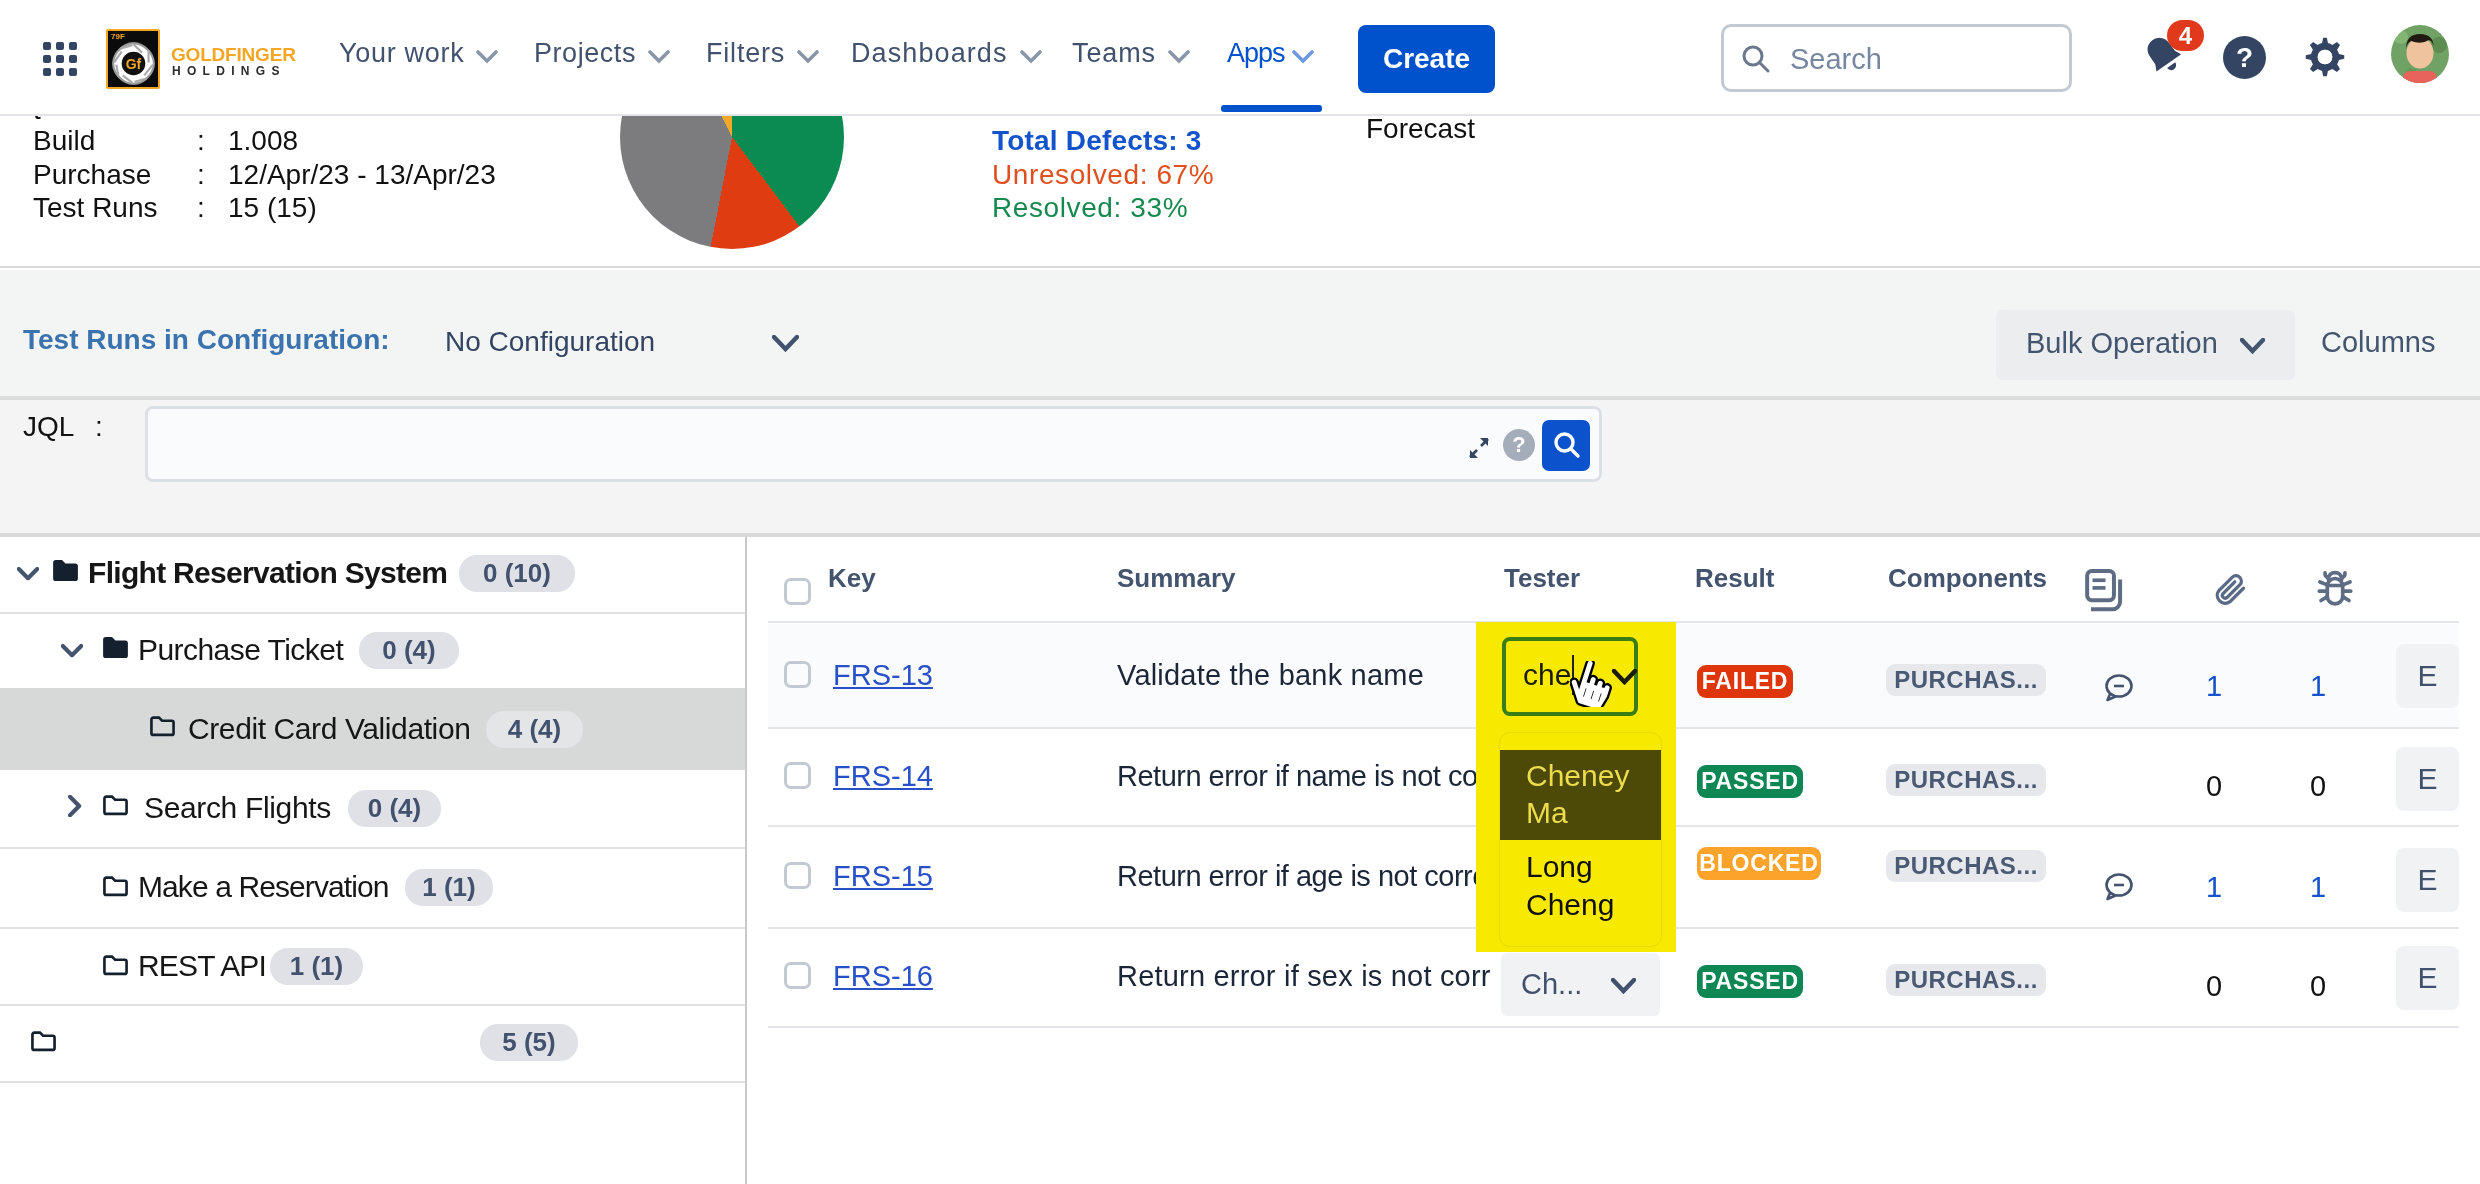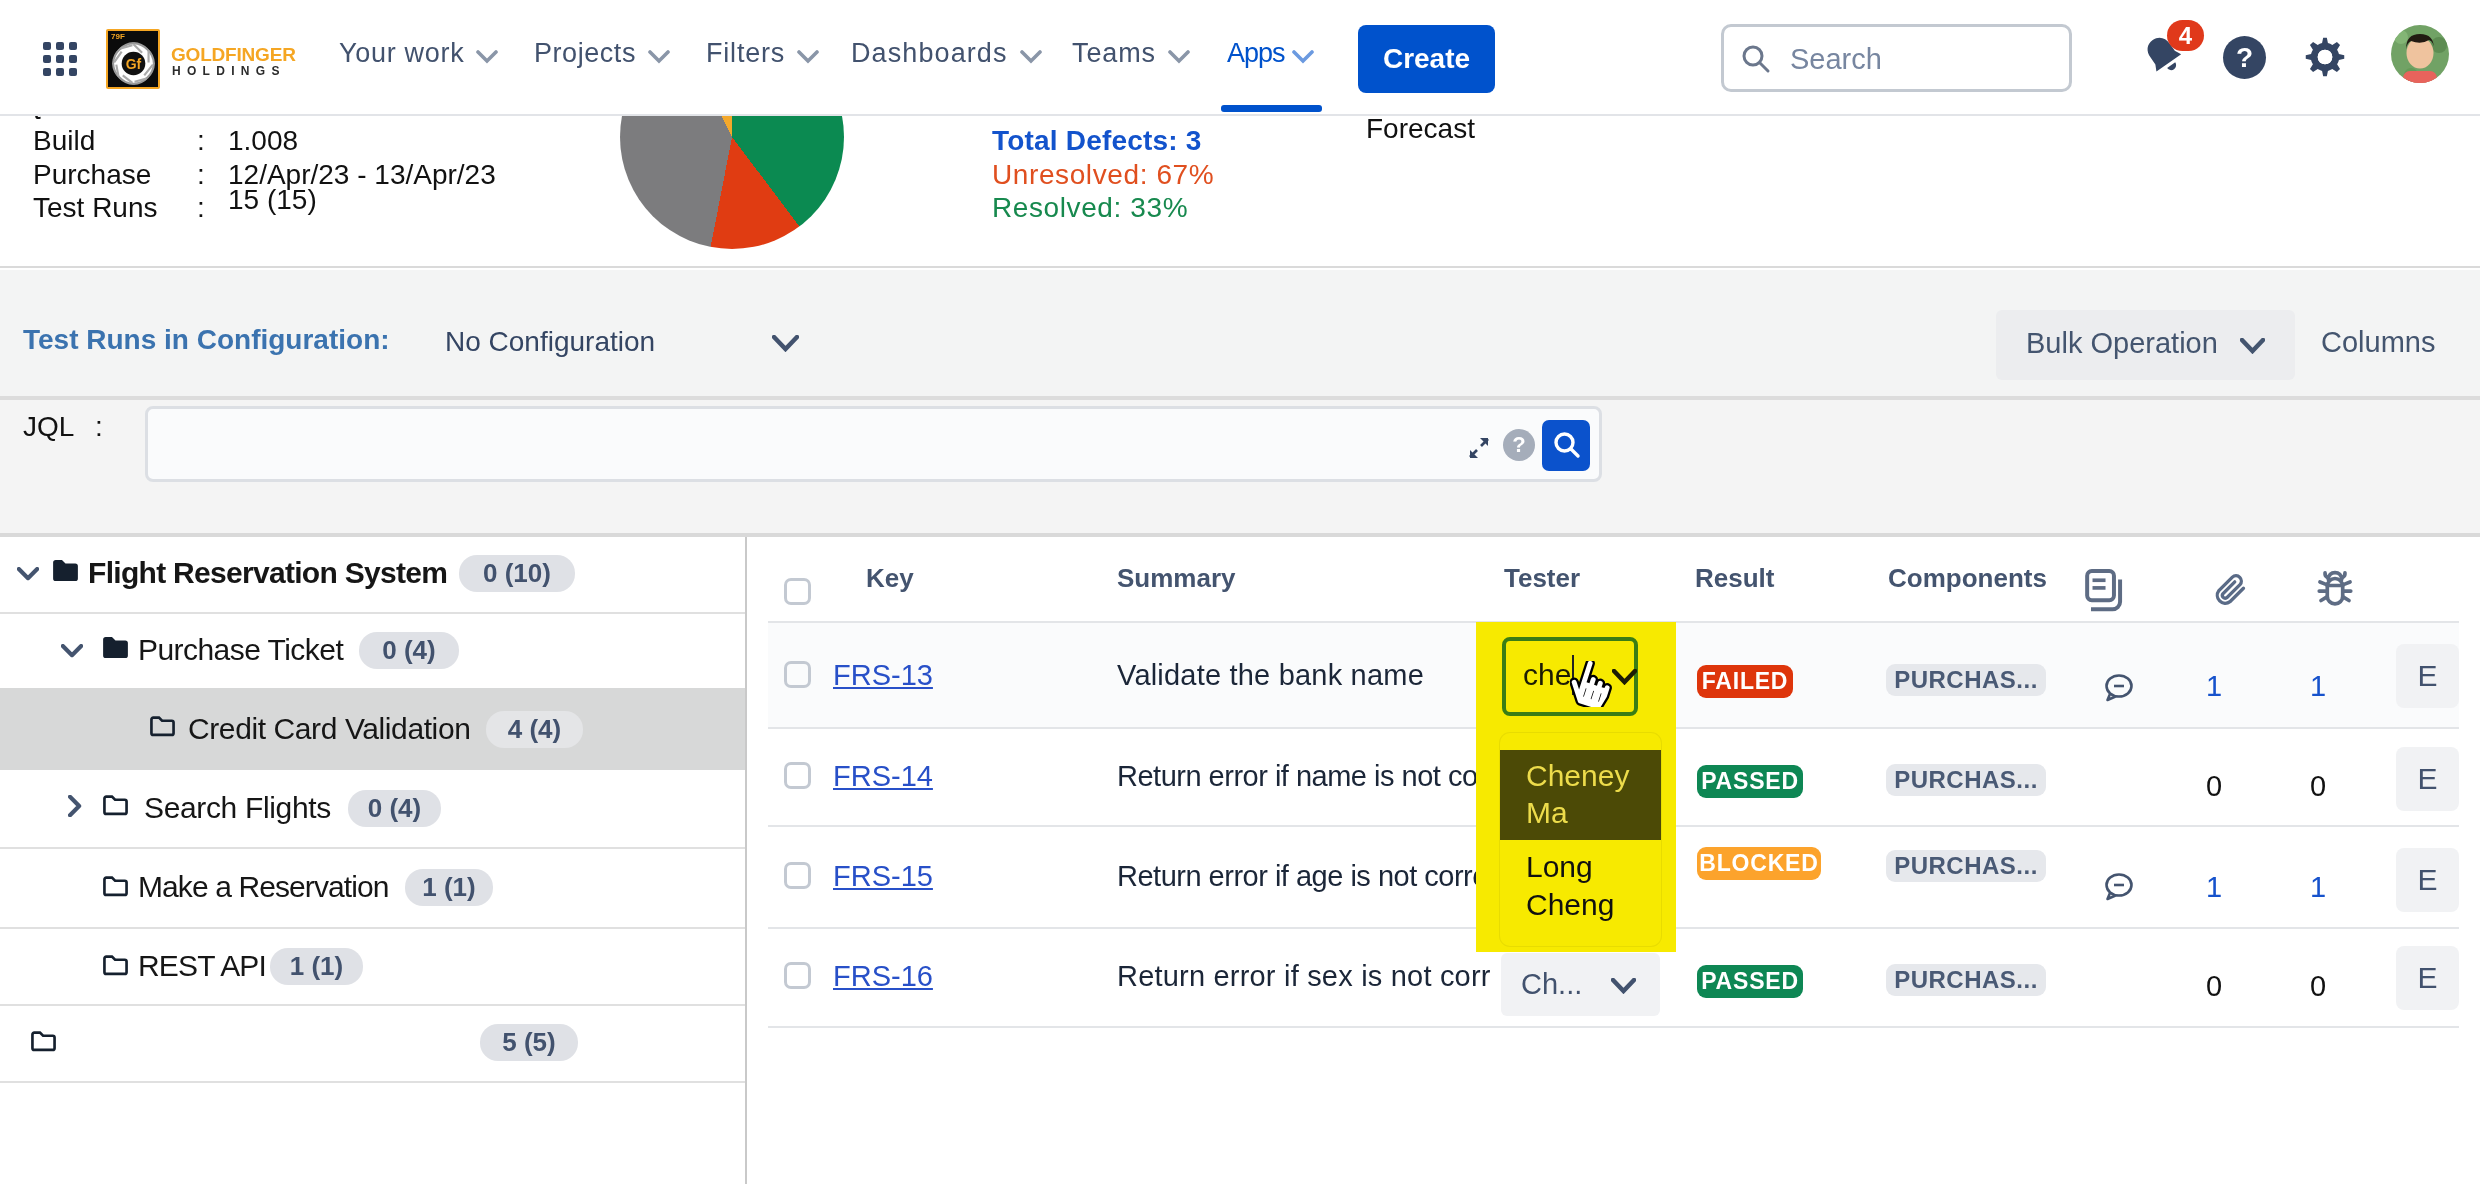--- a/index.html
+++ b/index.html
@@ -147,21 +147,21 @@
     <div id="pie"></div>
     <div class="abs" style="left:33px;top:-22px;font-size:28px;color:#111;">t</div>
     <div class="btlbl" style="top:9px;">Build</div>
       <div class="btcol" style="top:9px;">:</div>
       <div class="btval" style="top:9px;">1.008</div>
     <div class="btlbl" style="top:43px;">Purchase</div>
       <div class="btcol" style="top:43px;">:</div>
       <div class="btval" style="top:43px;">12/Apr/23 - 13/Apr/23</div>
     <div class="btlbl" style="top:76px;">Test Runs</div>
       <div class="btcol" style="top:76px;">:</div>
-      <div class="btval" style="top:68px;">15 (15)</div>
+      <div class="btval" style="top:76px;">15 (15)</div>
     <div class="defrow" style="top:9px;color:#1353CC;font-weight:700;letter-spacing:0.2px;">Total Defects: 3</div>
     <div class="defrow" style="top:43px;color:#E04F1F;font-weight:400;letter-spacing:0.6px;">Unresolved: 67%</div>
     <div class="defrow" style="top:76px;color:#17894E;font-weight:400;letter-spacing:0.6px;">Resolved: 33%</div>
     <div class="abs" style="left:1366px;top:-3px;font-size:28px;color:#111;">Forecast</div>
   </div>
   <div id="cfgband">
     <div class="abs" style="left:23px;top:54px;font-size:28px;font-weight:700;color:#3B73AF;">Test Runs in Configuration:</div>
     <div class="abs" style="left:445px;top:56px;font-size:28px;color:#344563;">No Configuration</div>
     <svg class="abs" style="left:772px;top:65px" width="27" height="17" viewBox="0 0 27 17">
         <path d="M2 2 L13.5 14 L25 2" stroke="#42526E" stroke-width="4.5" fill="none" stroke-linecap="round"></path>
@@ -255,21 +255,21 @@
     <div class="pill" style="left:480px;top:487px;width:98px;height:37px;line-height:37px;">5 (5)</div>
 
     <div class="abs" style="left:768px;top:86px;width:1691px;height:104px;background:#FAFBFC;"></div>
     <div class="rowline" style="top:84px;"></div>
     <div class="rowline" style="top:190px;"></div>
     <div class="rowline" style="top:288px;"></div>
     <div class="rowline" style="top:390px;"></div>
     <div class="rowline" style="top:489px;"></div>
 
     <div class="cb" style="top:41px;"></div>
-    <div class="hdr" style="left:866px;">Key</div>
+    <div class="hdr" style="left:828px;">Key</div>
     <div class="hdr" style="left:1117px;">Summary</div>
     <div class="hdr" style="left:1504px;">Tester</div>
     <div class="hdr" style="left:1695px;">Result</div>
     <div class="hdr" style="left:1888px;">Components</div>
     <svg class="abs" style="left:2084px;top:31px" width="40" height="49" viewBox="0 0 26 32" fill="none" stroke="#5E6C84">
         <rect x="2" y="2" width="17.5" height="19" rx="3" stroke-width="2.6"></rect>
         <line x1="5.5" y1="8" x2="14" y2="8" stroke-width="2.4"></line>
         <line x1="5.5" y1="13" x2="14" y2="13" stroke-width="2.4"></line>
         <path d="M23.5 7.5 V22 a5 5 0 0 1-5 5 H4.5" stroke-width="2.6"></path>
       </svg>

